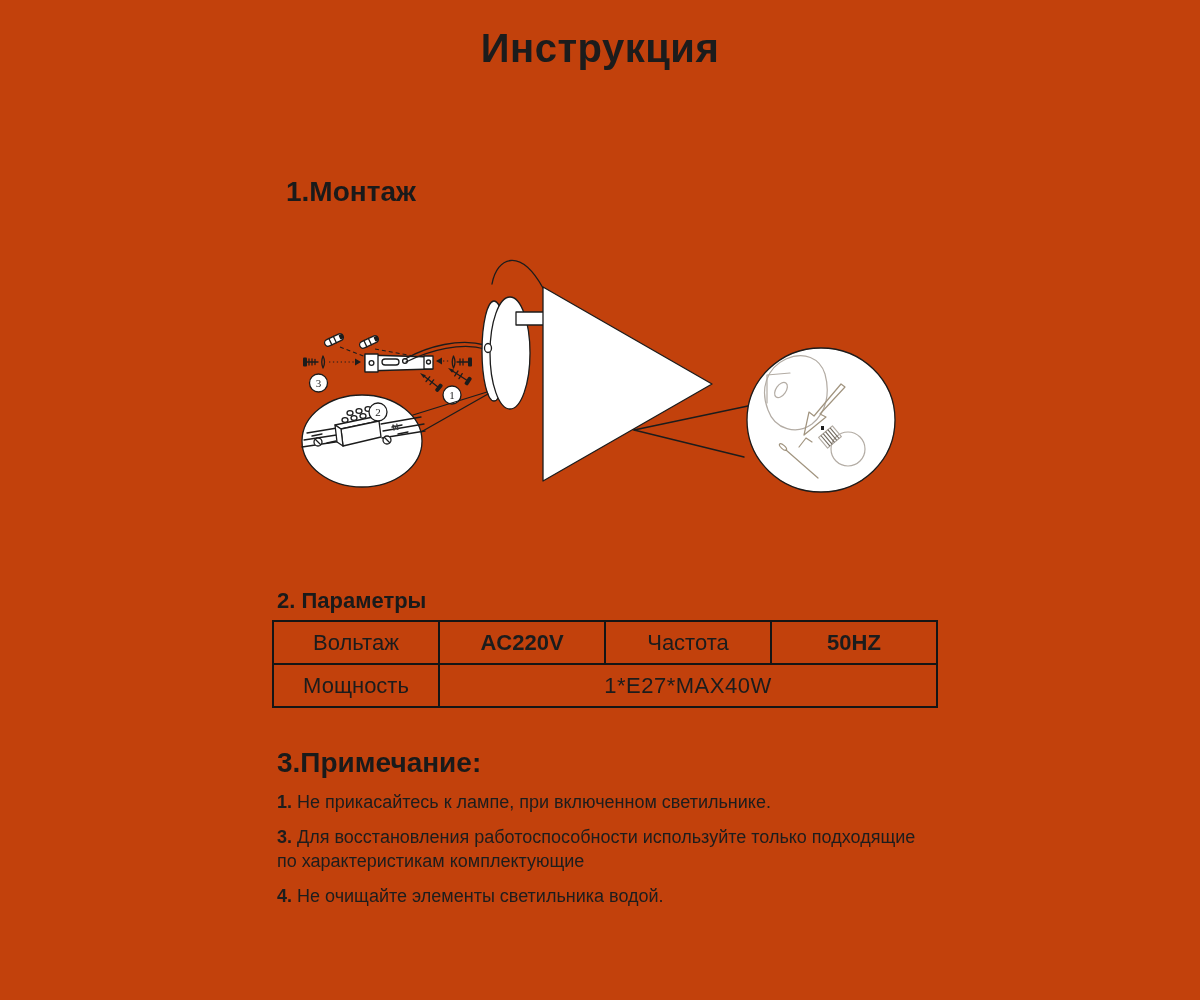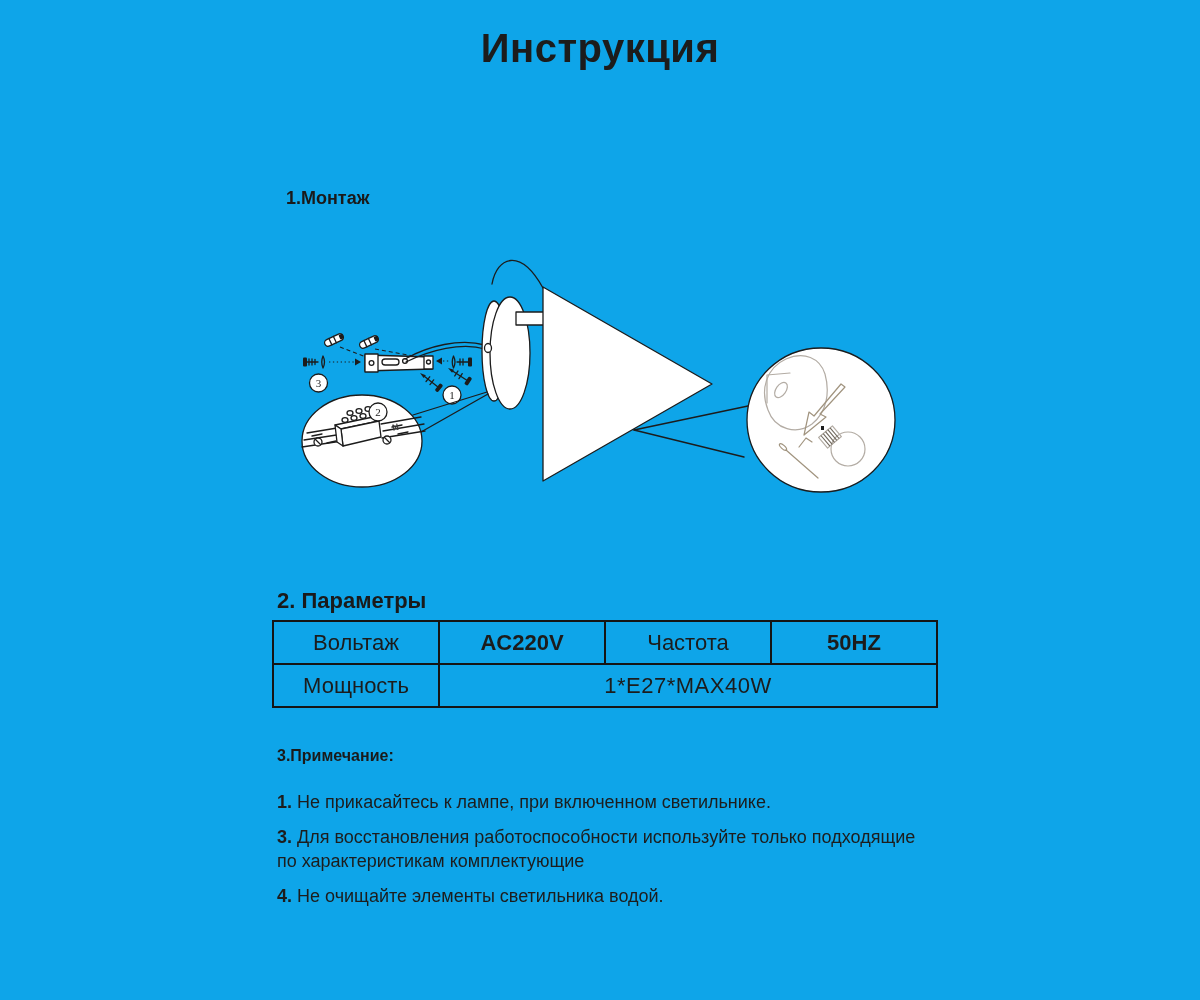--- a/index.html
+++ b/index.html
@@ -1,34 +1,34 @@
 <!DOCTYPE html>
 <html lang="ru"><head>
 <meta charset="utf-8">
 <style>
   html,body{margin:0;padding:0;}
   body{
     width:1200px;height:1000px;overflow:hidden;background:#ffffff;
     font-family:"Liberation Sans", sans-serif;color:#1c1c1c;position:relative;
   }
-  .page{position:absolute;inset:0;background:#0ea5e9;}
+  .page{position:absolute;inset:0;background:#c2410c;}
   .page-title{
     position:absolute;top:26px;left:0;width:1200px;text-align:center;
     font-size:40px;font-weight:bold;letter-spacing:0.5px;margin:0;
   }
   .model-line{
     position:absolute;top:93px;left:0;width:1200px;text-align:center;
     font-size:30px;white-space:nowrap;
   }
   .model-label{font-weight:bold;}
   .model-value{font-weight:normal;letter-spacing:0.5px;}
   .sec-heading{position:absolute;font-weight:bold;color:#1a1a1a;}
-  .montage-heading{left:286px;top:188px;font-size:18px;}
+  .montage-heading{left:286px;top:176px;font-size:28px;}
   .params-heading{left:277px;top:588px;font-size:22px;}
-  .notes-heading{left:277px;top:747px;font-size:16px;}
+  .notes-heading{left:277px;top:747px;font-size:28px;}
   .diagram{position:absolute;left:280px;top:230px;}
 
   table.params{
     position:absolute;left:272px;top:620px;width:666px;
     border-collapse:collapse;table-layout:fixed;
   }
   table.params td{
     border:2px solid #151515;text-align:center;vertical-align:middle;
     height:41px;padding:0;font-size:22px;color:#1c1c1c;overflow:hidden;
   }

